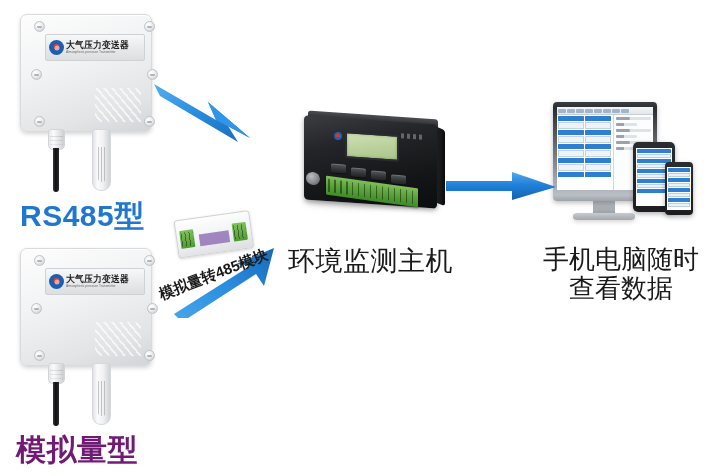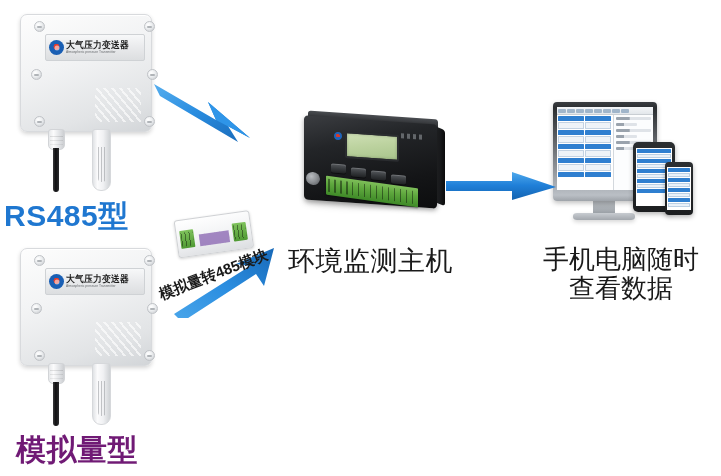--- a/index.html
+++ b/index.html
@@ -538,21 +538,21 @@
   
   .arrow { position: absolute; }
 
   
   .lbl {
     position: absolute;
     font-family: "Liberation Sans", sans-serif;
     white-space: nowrap;
   }
   #label-rs485 {
-    left: 4px;
+    left: 20px;
     top: 196px;
     font-size: 30px;
     font-weight: bold;
     color: #1f77d0;
     letter-spacing: 0.5px;
   }
   #label-analog {
     left: 16px;
     top: 430px;
     font-size: 30px;

